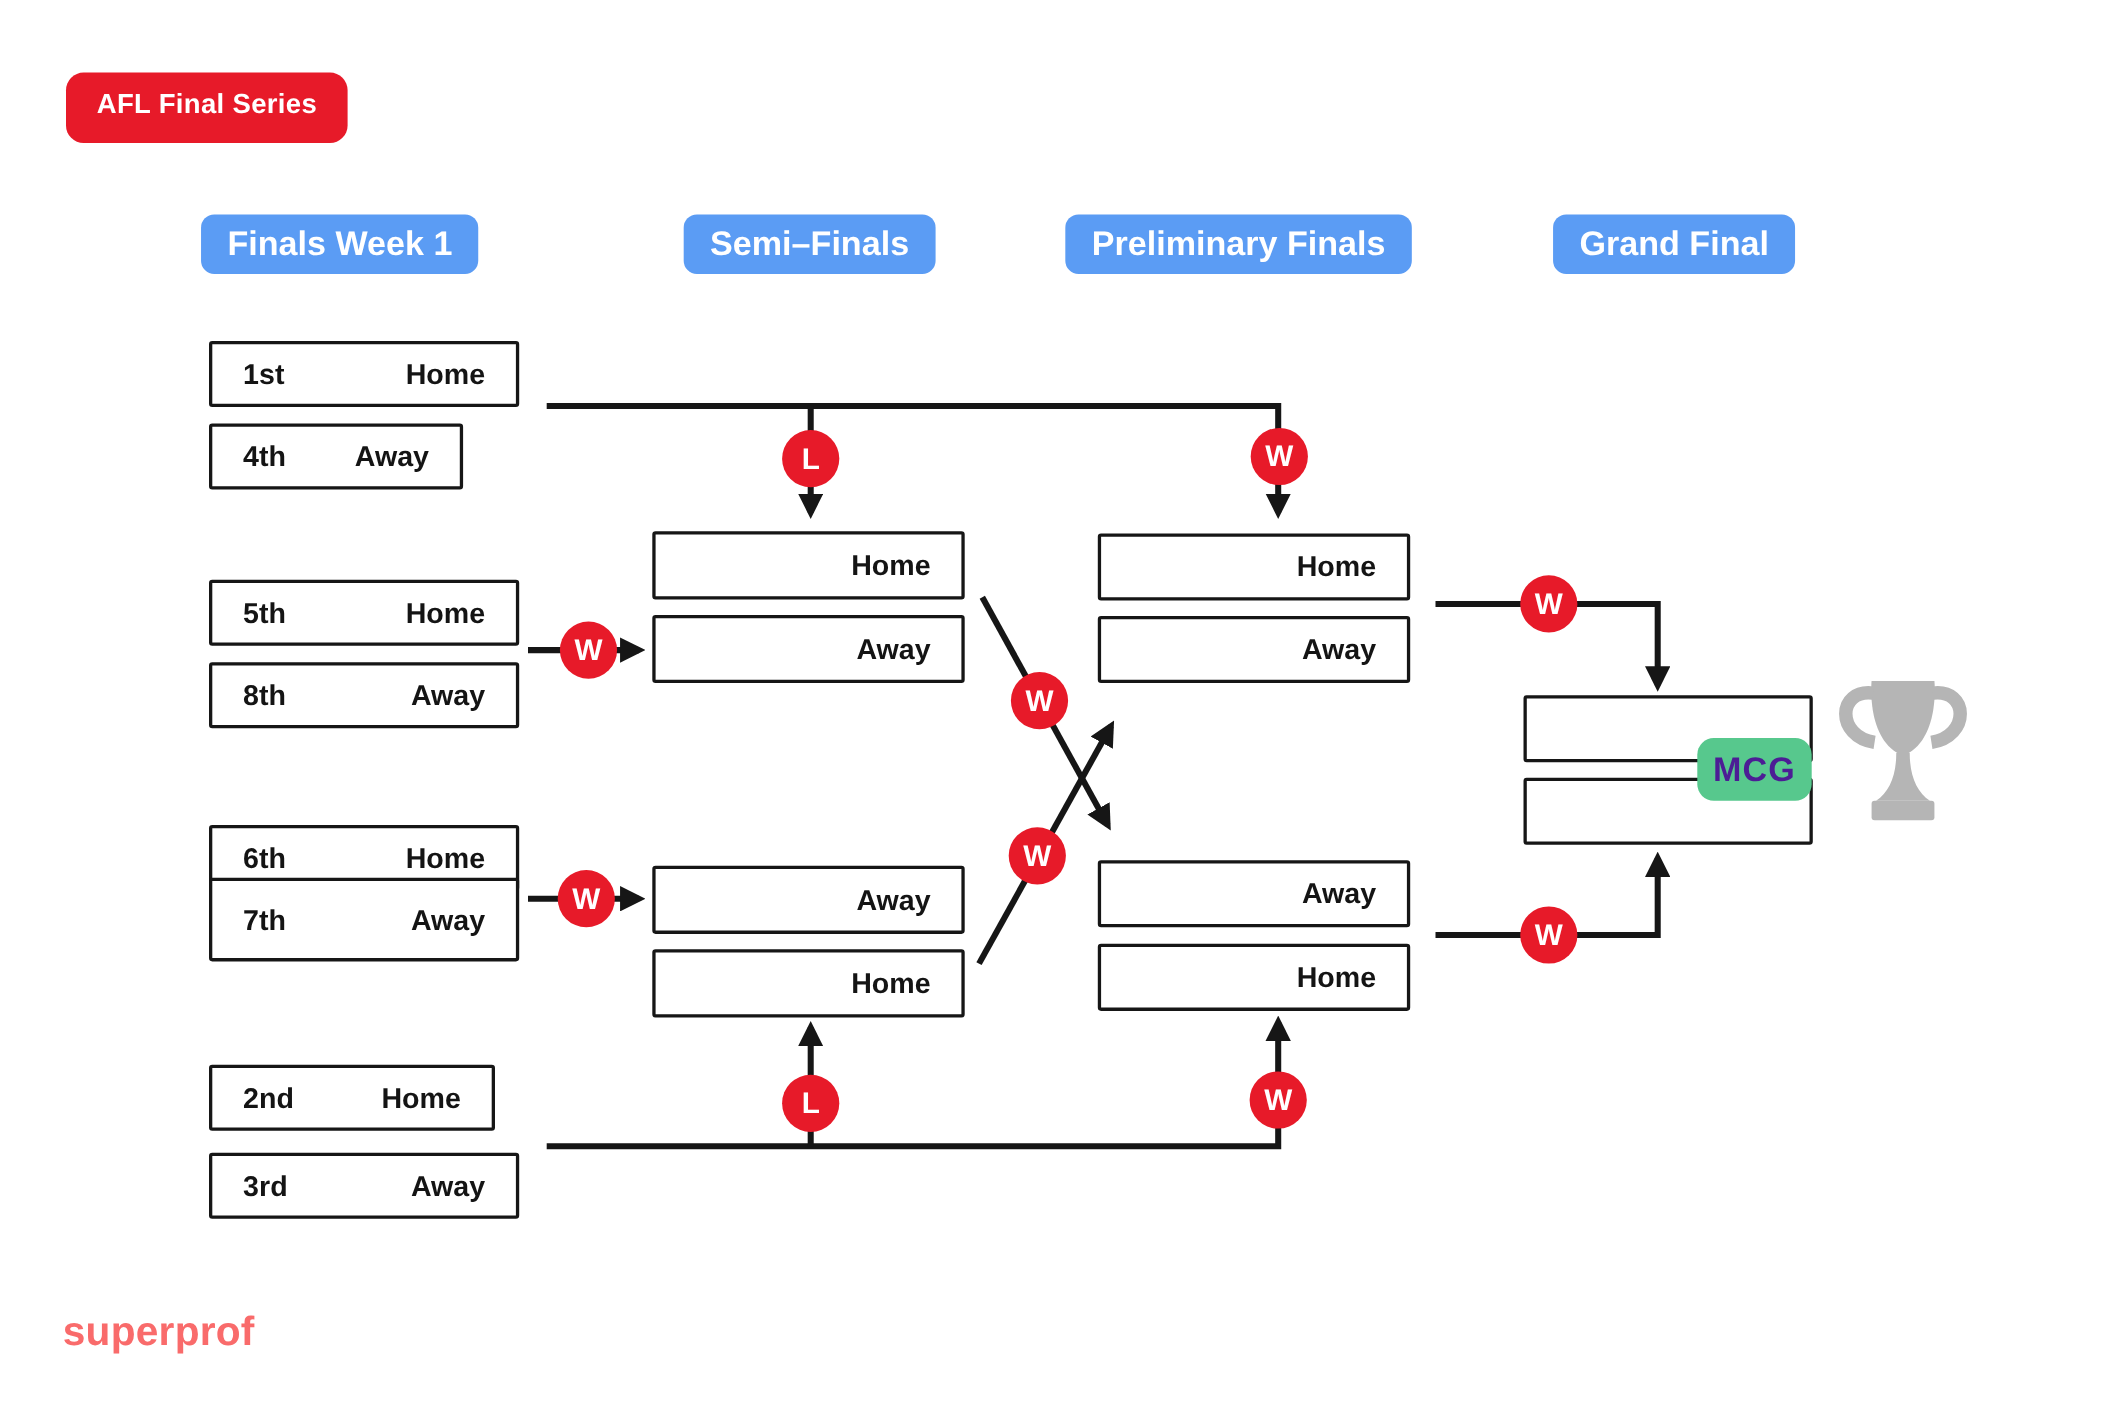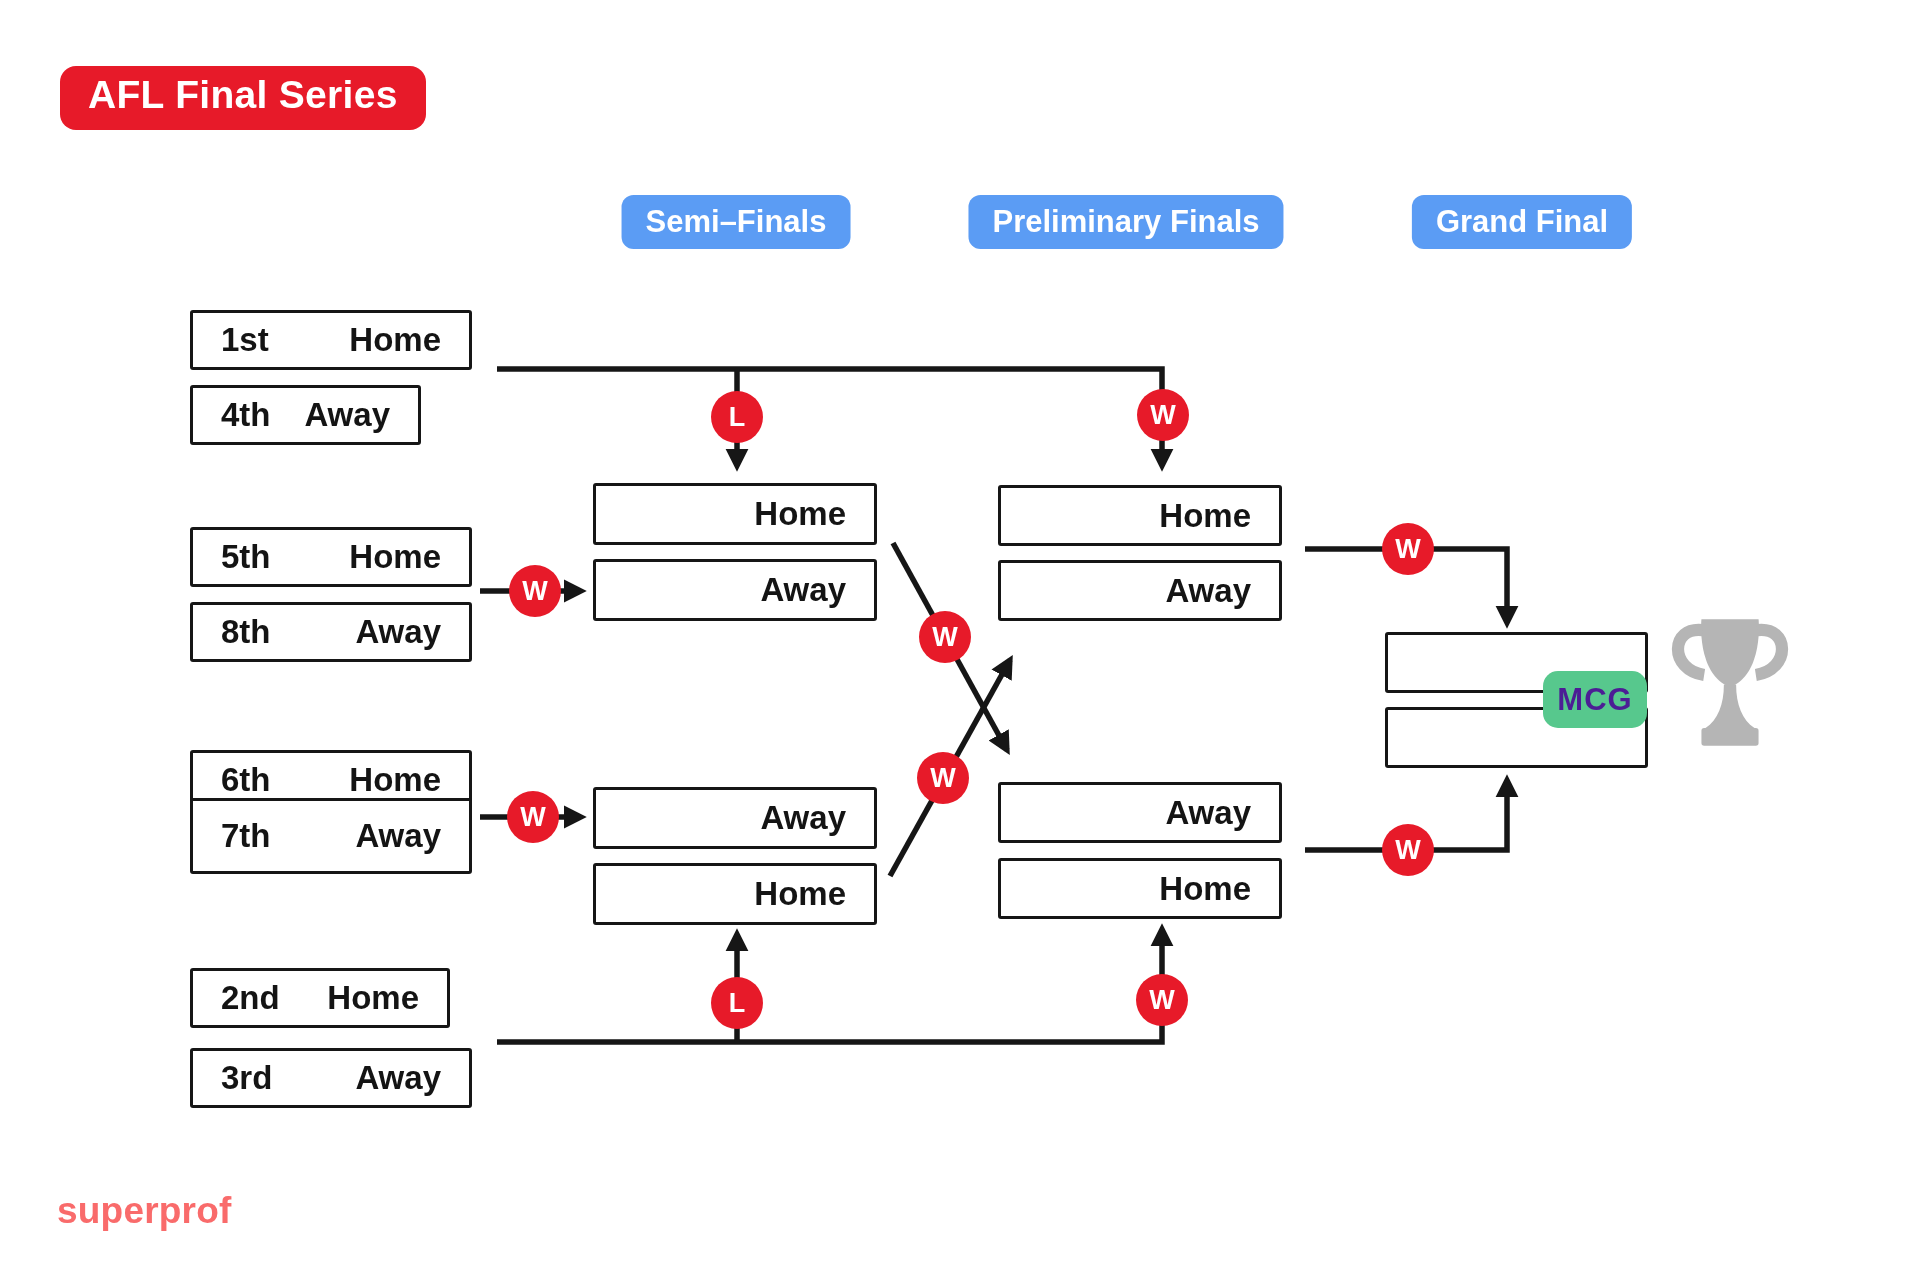--- a/index.html
+++ b/index.html
@@ -7,32 +7,32 @@
     --coral:#f96b6b; --ink:#161616; --trophy:#b5b5b5;
   }
   html,body{margin:0;padding:0;background:#ffffff;}
   .canvas{
     position:relative;width:1920px;height:1280px;background:#ffffff;
     overflow:hidden;font-family:"Liberation Sans","DejaVu Sans",sans-serif;
     color:var(--ink,#161616);
   }
   .title-badge{
     position:absolute;left:60px;top:66px;height:64px;line-height:58px;
-    background:var(--red,#e71a29);color:#ffffff;font-weight:700;font-size:39px;
+    background:var(--red,#e71a29);color:#ffffff;font-weight:700;font-size:25px;
     padding:0 28px;border-radius:16px;letter-spacing:.3px;white-space:nowrap;
   }
   .col-header{
     position:absolute;top:195px;height:54px;line-height:54px;
     transform:translateX(-50%);background:var(--blue,#5b9cf4);color:#ffffff;
     font-weight:700;font-size:31px;padding:0 24px;border-radius:12px;white-space:nowrap;
   }
   .box{
     position:absolute;background:#ffffff;border:3.5px solid var(--ink,#161616);
     border-radius:3px;box-sizing:border-box;display:flex;align-items:center;
-    font-weight:700;font-size:33px;color:#141414;padding:0 28px;z-index:2;
+    font-weight:700;font-size:26px;color:#141414;padding:0 28px;z-index:2;
   }
   .box.pair{justify-content:space-between;}
   .box.venue{justify-content:flex-end;}
   .badge-circle{
     position:absolute;width:52px;height:52px;border-radius:50%;
     background:var(--red,#e71a29);color:#ffffff;display:flex;align-items:center;
     justify-content:center;font-weight:700;font-size:27px;z-index:4;
   }
   .mcg-badge{
     position:absolute;left:1543px;top:671px;width:104px;height:57px;
@@ -69,20 +69,21 @@
     <path class="line" d="M893 543 L1007 750" marker-end="url(#arrowhead)"></path>
     <path class="line" d="M890 876 L1010 660" marker-end="url(#arrowhead)"></path>
     <path class="line" d="M497 1042 H1162 V929" marker-end="url(#arrowhead)"></path>
     <path class="line" d="M737 1042 V934" marker-end="url(#arrowhead)"></path>
     <path class="line" d="M1305 549 H1507 V623" marker-end="url(#arrowhead)"></path>
     <path class="line" d="M1305 850 H1507 V780" marker-end="url(#arrowhead)"></path>
   </svg>
 
   <div class="title-badge">AFL Final Series</div>
 
+  <div class="col-header" style="left:309px">Finals Week 1</div>
   <div class="col-header" style="left:736px">Semi–Finals</div>
   <div class="col-header" style="left:1126px">Preliminary Finals</div>
   <div class="col-header" style="left:1522px">Grand Final</div>
 
   <div class="box pair" style="left:190px;top:310px;width:282px;height:60px">
     <span>1st</span>
     <span>Home</span>
   </div>
   <div class="box pair" style="left:190px;top:385px;width:231px;height:60px">
     <span>4th</span>

